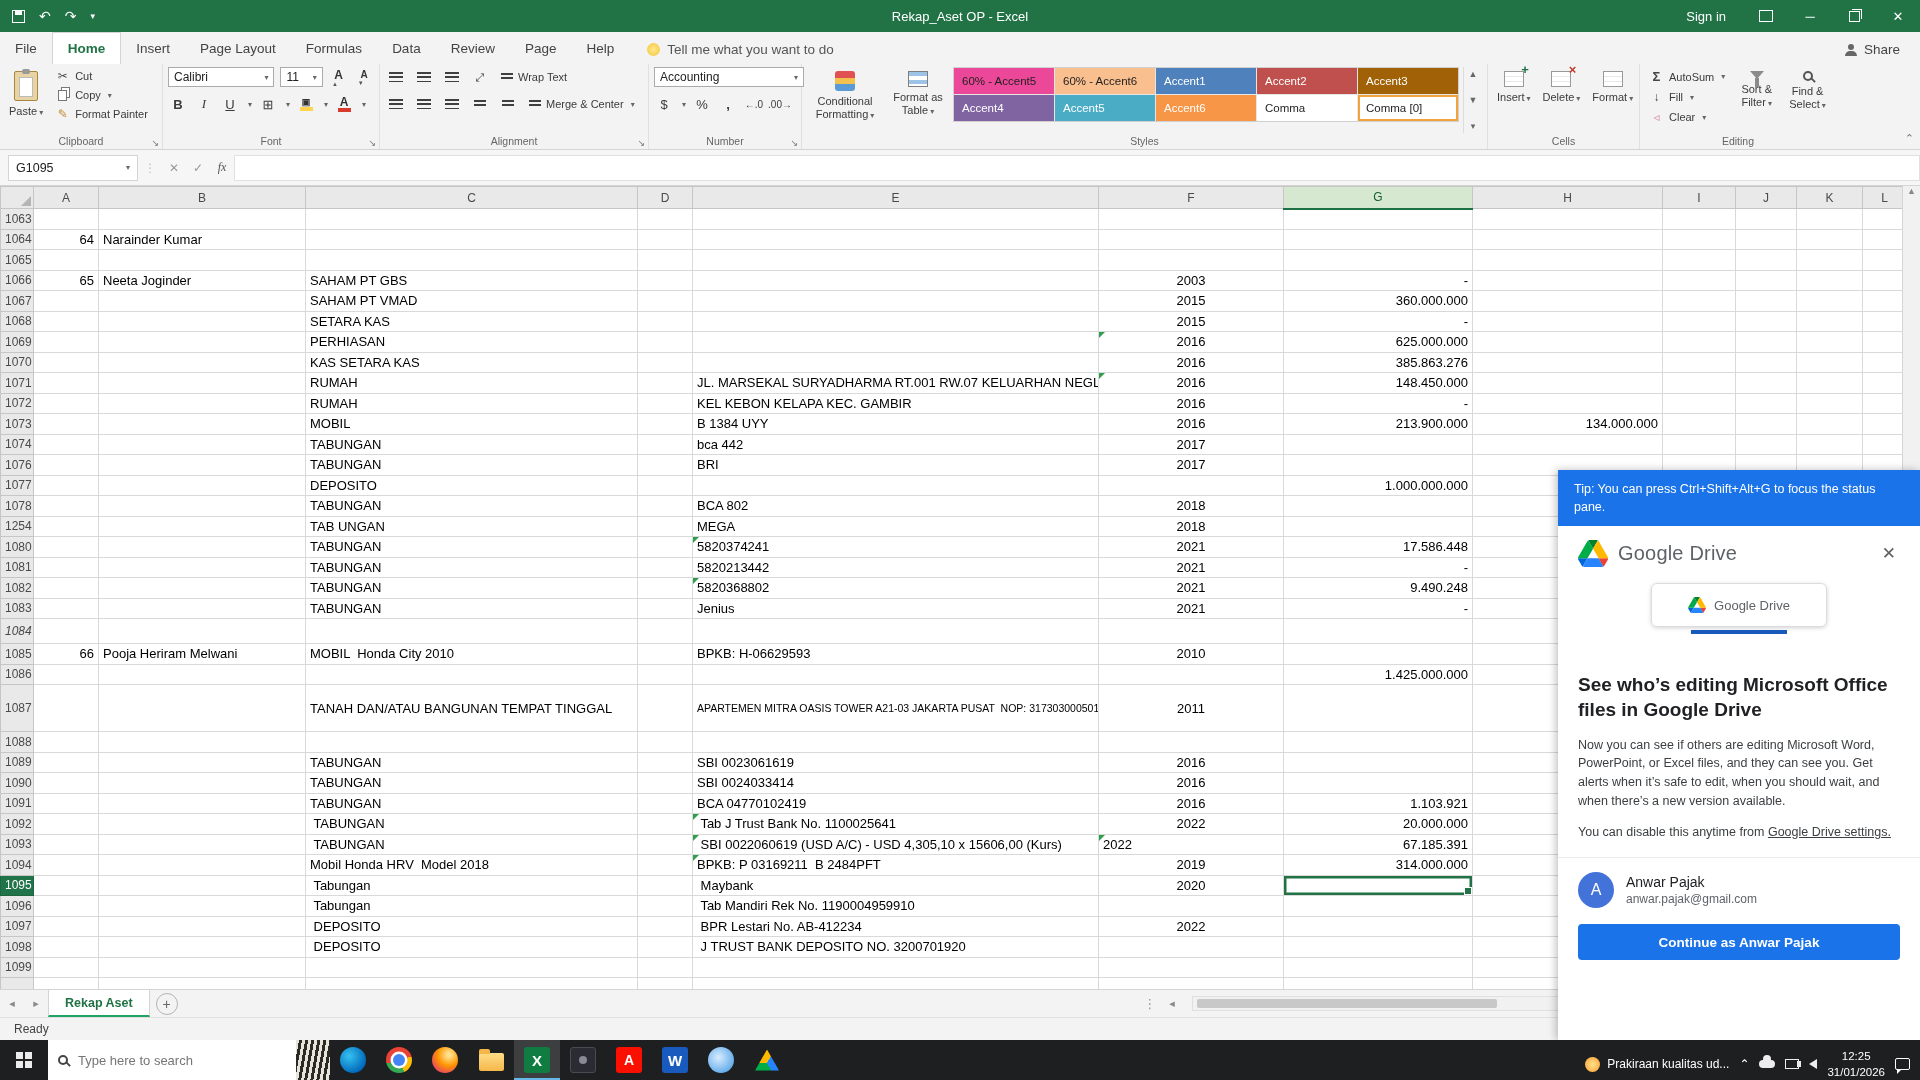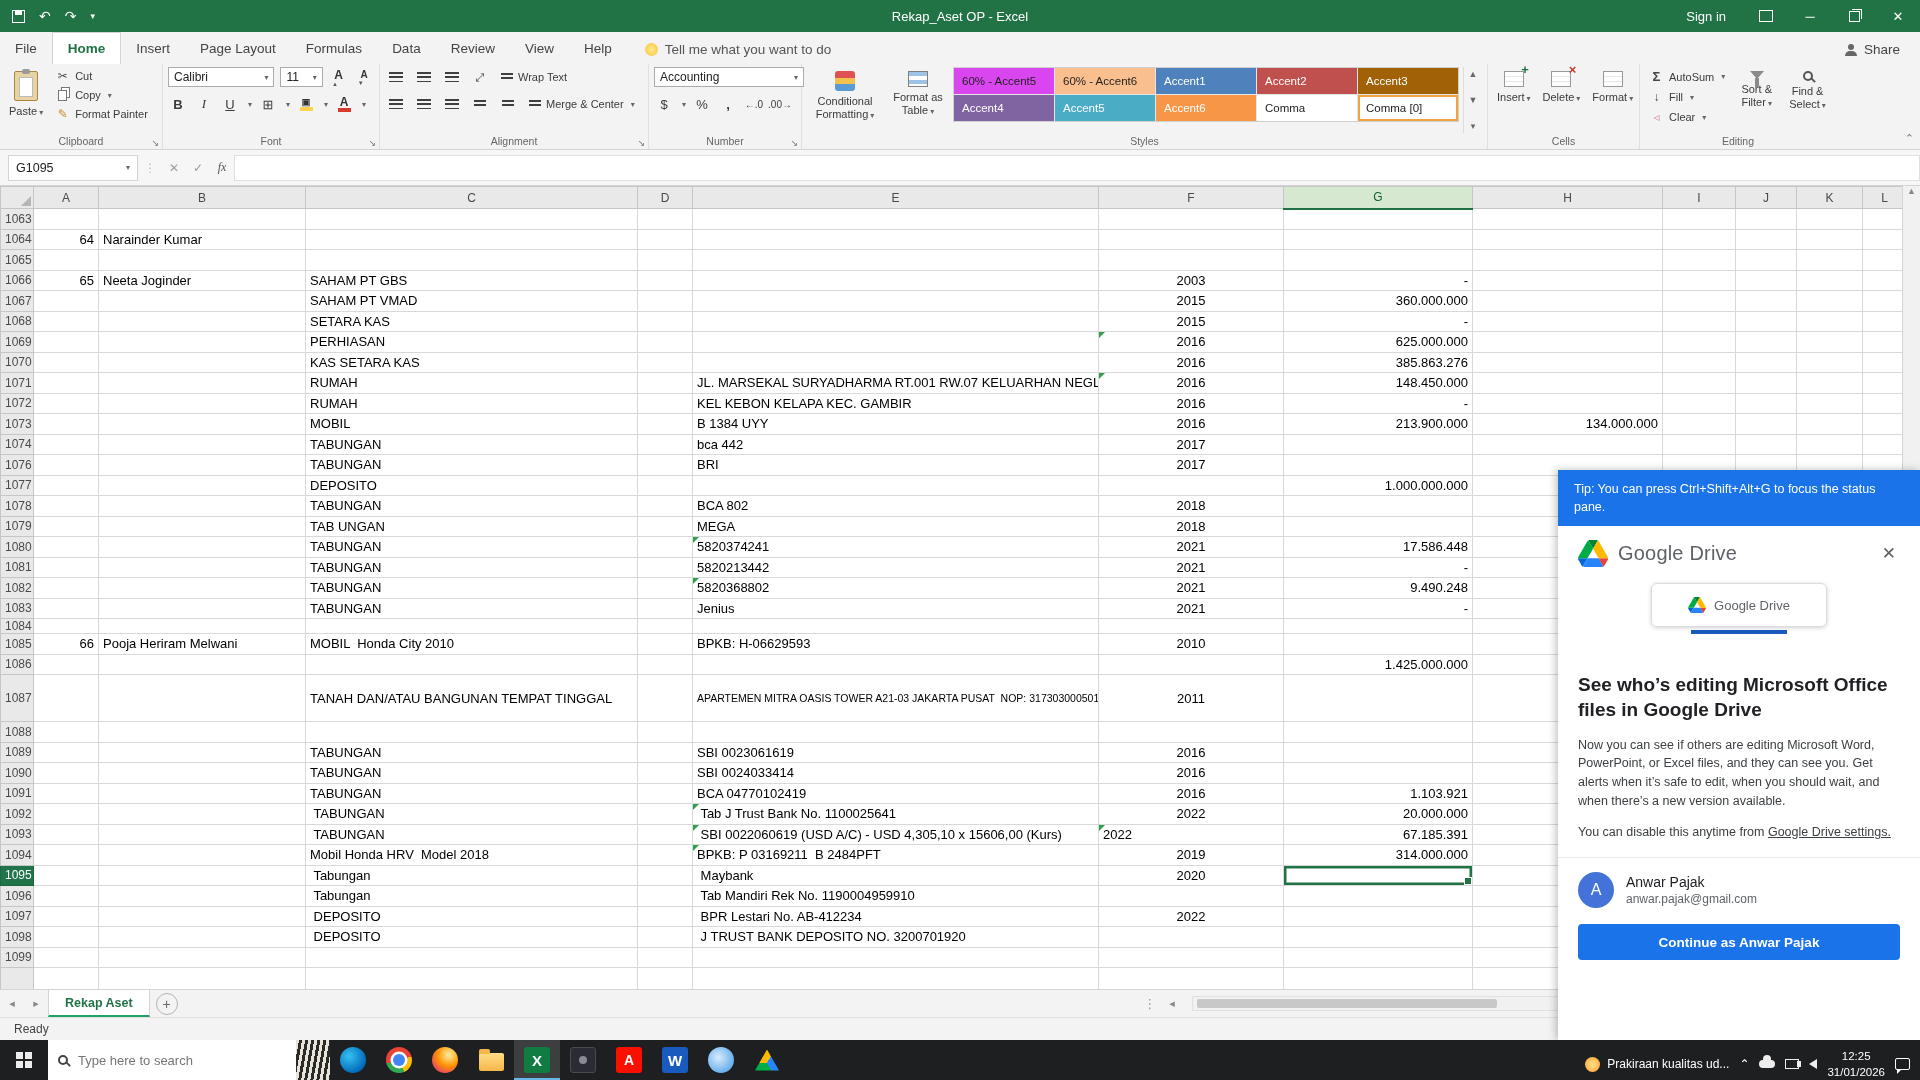--- a/index.html
+++ b/index.html
@@ -203,21 +203,21 @@
 
   <nav class="tabrow" data-interactable="false">
     <div class="rtabs" data-interactable="false">
         <div class="rtab" data-interactable="true">File</div>
         <div class="rtab active" data-interactable="true">Home</div>
         <div class="rtab" data-interactable="true">Insert</div>
         <div class="rtab" data-interactable="true">Page Layout</div>
         <div class="rtab" data-interactable="true">Formulas</div>
         <div class="rtab" data-interactable="true">Data</div>
         <div class="rtab" data-interactable="true">Review</div>
-        <div class="rtab" data-interactable="true">View</div>
+        <div class="rtab" data-interactable="true">Page</div>
         <div class="rtab" data-interactable="true">Help</div>
       </div>
     <div class="tellme" data-interactable="true">
       <span class="bulb" data-interactable="false"></span>
       <span data-interactable="false">Tell me what you want to do</span>
     </div>
     <div class="share" data-interactable="true">
       <span class="person" data-interactable="false"></span>
       <span data-interactable="false">Share</span>
     </div>
@@ -372,21 +372,21 @@
       <div class="gbody">
         <div class="bigbtn" style="width:76px" data-interactable="true">
           <span class="ico-cf" data-interactable="false"></span>
           <span><span data-interactable="false">Conditional Formatting</span><span class="dd">▾</span></span>
         </div>
         <div class="bigbtn" style="width:62px" data-interactable="true">
           <span class="ico-fat" data-interactable="false"></span>
           <span><span data-interactable="false">Format as Table</span><span class="dd">▾</span></span>
         </div>
         <div class="gallery" data-interactable="false">
-            <div class="gal" data-interactable="true" style="background: #d946ef; color: rgb(31, 31, 31);">60% - Accent5</div>
+            <div class="gal" data-interactable="true" style="background: #ec4899; color: rgb(31, 31, 31);">60% - Accent5</div>
             <div class="gal" data-interactable="true" style="background: rgb(250, 191, 143); color: rgb(31, 31, 31);">60% - Accent6</div>
             <div class="gal" data-interactable="true" style="background: rgb(79, 129, 189); color: rgb(255, 255, 255);">Accent1</div>
             <div class="gal" data-interactable="true" style="background: rgb(192, 80, 77); color: rgb(255, 255, 255);">Accent2</div>
             <div class="gal" data-interactable="true" style="background: #a16207; color: rgb(255, 255, 255);">Accent3</div>
             <div class="gal" data-interactable="true" style="background: rgb(128, 100, 162); color: rgb(255, 255, 255);">Accent4</div>
             <div class="gal" data-interactable="true" style="background: rgb(75, 172, 198); color: rgb(255, 255, 255);">Accent5</div>
             <div class="gal" data-interactable="true" style="background: rgb(247, 150, 70); color: rgb(255, 255, 255);">Accent6</div>
             <div class="gal" data-interactable="true" style="background: rgb(255, 255, 255); color: rgb(31, 31, 31);">Comma</div>
             <div class="gal hl" data-interactable="true" style="background: rgb(255, 255, 255); color: rgb(31, 31, 31);">Comma [0]</div>
           </div>
@@ -717,21 +717,21 @@
             <td data-interactable="true">BCA 802</td>
             <td class="ctr" data-interactable="true">2018</td>
             <td class="num" data-interactable="true"></td>
             <td class="num" data-interactable="true"></td>
             <td data-interactable="true"></td>
             <td data-interactable="true"></td>
             <td data-interactable="true"></td>
             <td data-interactable="true"></td>
           </tr>
           <tr data-interactable="false" style="height: 20.5px;">
-            <th class="rh" data-interactable="true">1079</th>
+            <th class="rh" data-interactable="true">1254</th>
             <td class="num" data-interactable="true"></td>
             <td data-interactable="true"></td>
             <td data-interactable="true">TAB UNGAN</td>
             <td data-interactable="true"></td>
             <td data-interactable="true">MEGA</td>
             <td class="ctr" data-interactable="true">2018</td>
             <td class="num" data-interactable="true"></td>
             <td class="num" data-interactable="true"></td>
             <td data-interactable="true"></td>
             <td data-interactable="true"></td>
@@ -791,21 +791,21 @@
             <td data-interactable="true"></td>
             <td data-interactable="true">Jenius</td>
             <td class="ctr" data-interactable="true">2021</td>
             <td class="num" data-interactable="true">-</td>
             <td class="num" data-interactable="true"></td>
             <td data-interactable="true"></td>
             <td data-interactable="true"></td>
             <td data-interactable="true"></td>
             <td data-interactable="true"></td>
           </tr>
-          <tr data-interactable="false" style="height: 15px;">
+          <tr data-interactable="false" style="height: 25px; font-style: italic;">
             <th class="rh" data-interactable="true">1084</th>
             <td class="num" data-interactable="true"></td>
             <td data-interactable="true"></td>
             <td data-interactable="true"></td>
             <td data-interactable="true"></td>
             <td data-interactable="true"></td>
             <td class="ctr" data-interactable="true"></td>
             <td class="num" data-interactable="true"></td>
             <td class="num" data-interactable="true"></td>
             <td data-interactable="true"></td>

